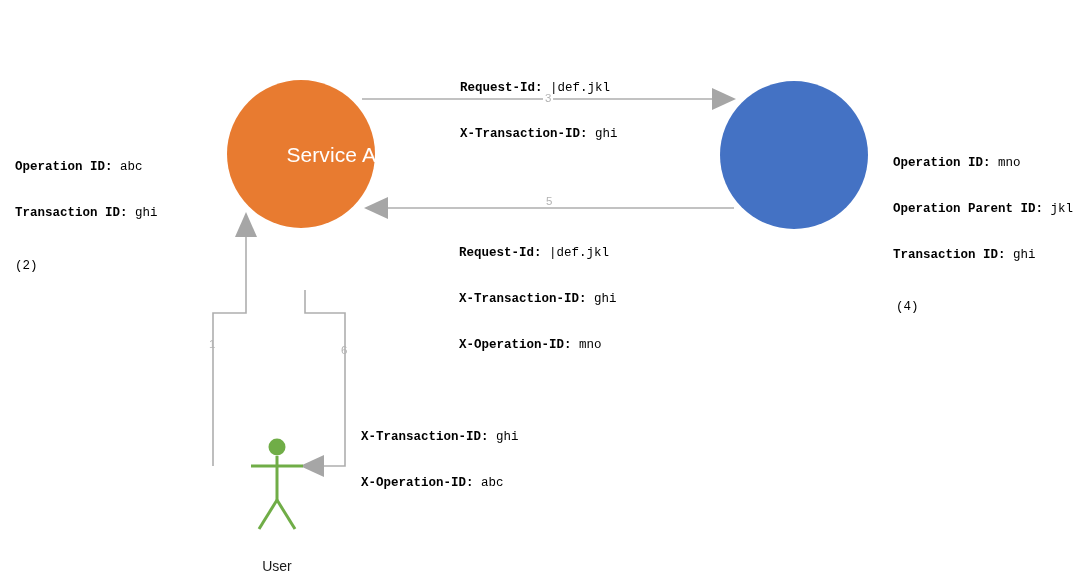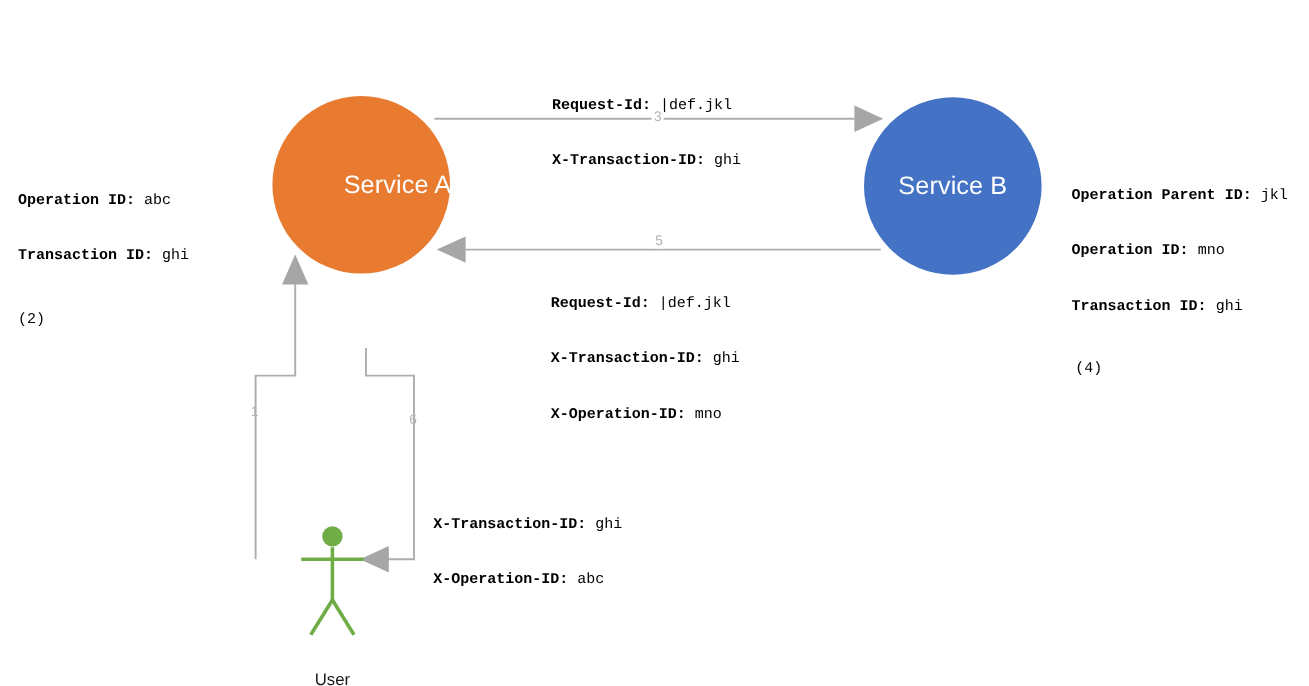--- a/index.html
+++ b/index.html
@@ -94,33 +94,32 @@
       <circle cx="277" cy="447" r="8.5" fill="#70AD47"></circle>
       <line x1="277" y1="456" x2="277" y2="500" stroke="#70AD47" stroke-width="3"></line>
       <line x1="251" y1="466" x2="303" y2="466" stroke="#70AD47" stroke-width="3"></line>
       <line x1="277" y1="500" x2="259" y2="529" stroke="#70AD47" stroke-width="3"></line>
       <line x1="277" y1="500" x2="295" y2="529" stroke="#70AD47" stroke-width="3"></line>
     </g>
   </svg>
 
   <div class="node-label" style="left:226px; top:143px; width:150px;text-align:right;">Service A</div>
 
-  <div class="node-label" style="left:719px; top:144px; width:150px;">Service B</div>
 
   <div class="actor-label" style="left:227px; top:558px; width:100px;">User</div>
 
   <div class="mono-block" style="left:15px; top:130px; width:190px; text-align:left;">
     <div><span class="lbl">Operation ID:</span> <span class="val">abc</span></div>
     <div><span class="lbl">Transaction ID:</span> <span class="val">ghi</span></div>
     <div style="margin-top:7px; padding-right:2px;"><span class="val">(2)</span></div>
   </div>
 
   <div class="mono-block" style="left:893px; top:126px; text-align:left;">
+    <div><span class="lbl">Operation ID:</span> <span class="val">mno</span></div>
     <div><span class="lbl">Operation Parent ID:</span> <span class="val">jkl</span></div>
-    <div><span class="lbl">Operation ID:</span> <span class="val">mno</span></div>
     <div><span class="lbl">Transaction ID:</span> <span class="val">ghi</span></div>
     <div style="margin-top:7px; padding-left:3px;"><span class="val">(4)</span></div>
   </div>
 
   <div class="mono-block" style="left:460px; top:51px;">
     <div><span class="lbl">Request-Id:</span> <span class="val">|def.jkl</span></div>
     <div><span class="lbl">X-Transaction-ID:</span> <span class="val">ghi</span></div>
   </div>
 
   <div class="mono-block" style="left:459px; top:216px;">

